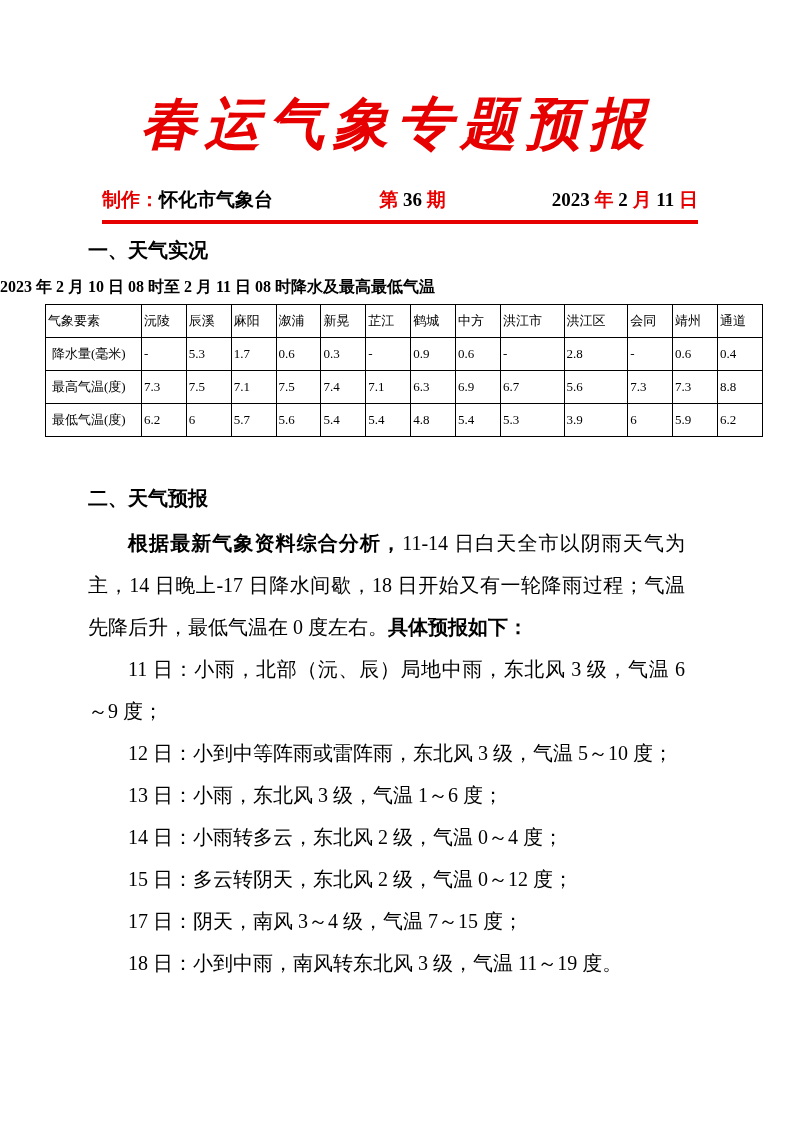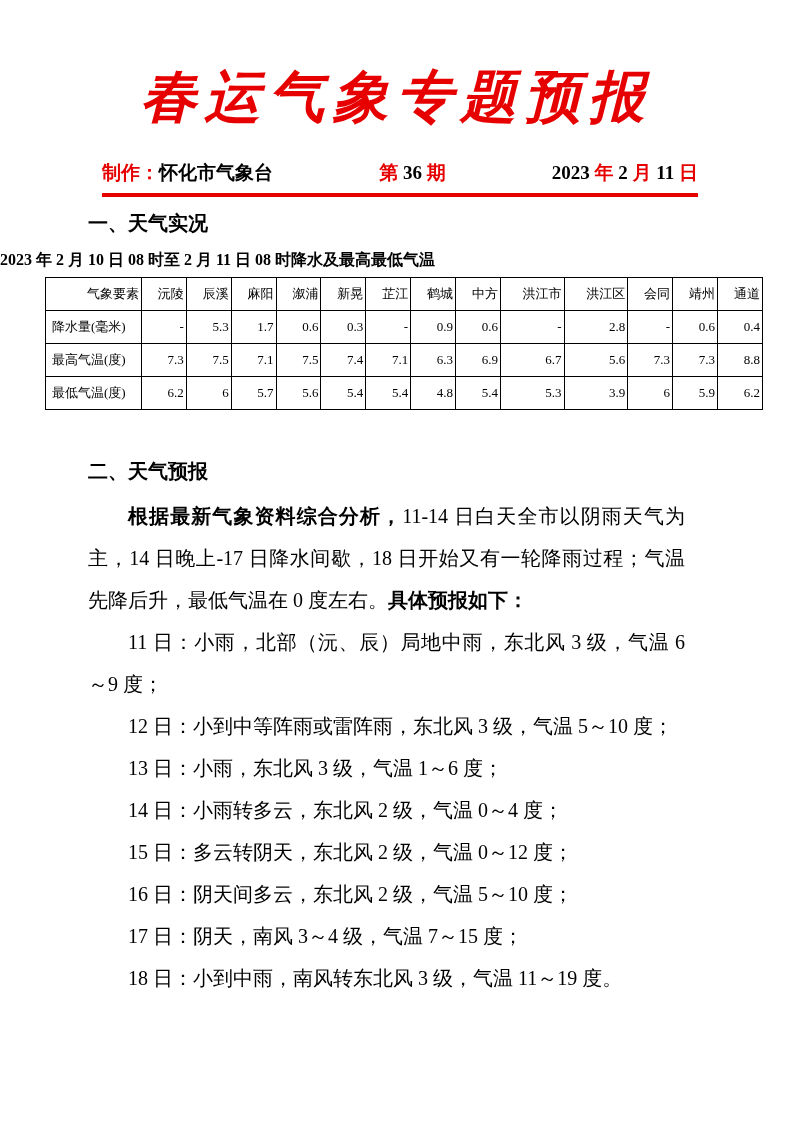--- a/index.html
+++ b/index.html
@@ -5,21 +5,21 @@
   :root { --red:#e60000; --ink:#000; }
   * { box-sizing:border-box; margin:0; padding:0; }
   html,body { background:#fff; }
   body {
     width:793px; height:1122px;
     position:relative; overflow:hidden;
     font-family:"Liberation Serif","DejaVu Serif",serif;
     color:var(--ink);
   }
   .doc-title {
-    margin-top:61px;
+    margin-top:88px;
     text-align:center;
     font-size:56px;
     font-weight:bold;
     color:var(--red);
     letter-spacing:8px;
     line-height:1.3;
     font-style:italic; 
   }
   .meta-row {
     display:flex;
@@ -50,21 +50,21 @@
   table.weather {
     border-collapse:collapse;
     margin:6px 0 0 45px;
     width:718px;
     font-size:13px;
     table-layout:auto;
   }
   table.weather td {
     border:1px solid #000;
     height:33px;
-    text-align:right;
+    text-align:left;
     padding:0 2px;
     white-space:nowrap;
   }
   table.weather td.row-label {
     text-align:left;
     padding-left:6px;
     width:96px;
     margin-top:22px;
   }
   table.weather tr.hdr td { font-weight:normal; }
@@ -172,16 +172,15 @@
 
 <div class="section-heading section2-heading">二、天气预报</div>
 
 <div class="body-text">
   <p><span class="b">根据最新气象资料综合分析，</span><span>11-14 日白天全市以阴雨天气为主，14 日晚上-17 日降水间歇，18 日开始又有一轮降雨过程；气温先降后升，最低气温在 0 度左右。</span><span class="b">具体预报如下：</span></p>
   <p>11 日：小雨，北部（沅、辰）局地中雨，东北风 3 级，气温 6～9 度；</p>
   <p>12 日：小到中等阵雨或雷阵雨，东北风 3 级，气温 5～10 度；</p>
   <p>13 日：小雨，东北风 3 级，气温 1～6 度；</p>
   <p>14 日：小雨转多云，东北风 2 级，气温 0～4 度；</p>
   <p>15 日：多云转阴天，东北风 2 级，气温 0～12 度；</p>
-  <p>16 日：阴天间多云，东北风 2 级，气温 5～10 度；</p>
   <p>17 日：阴天，南风 3～4 级，气温 7～15 度；</p>
   <p>18 日：小到中雨，南风转东北风 3 级，气温 11～19 度。</p>
 </div>
 
 </body></html>

